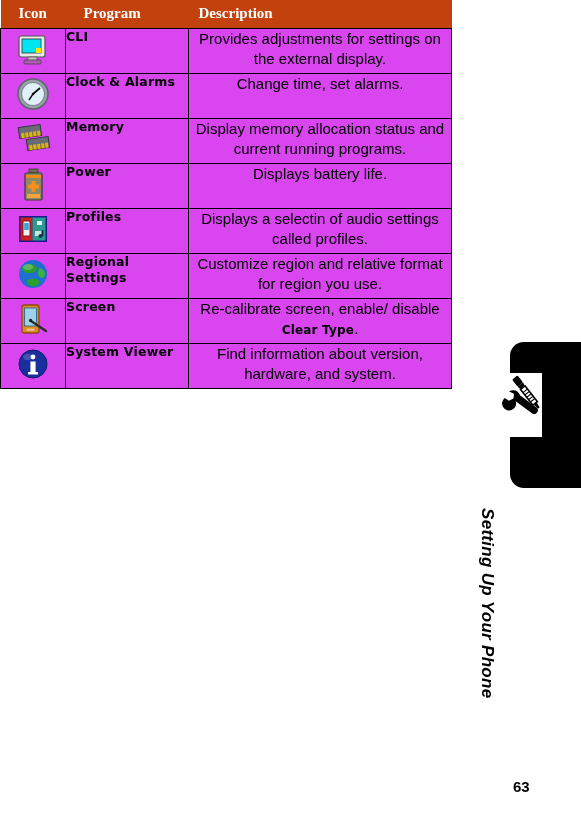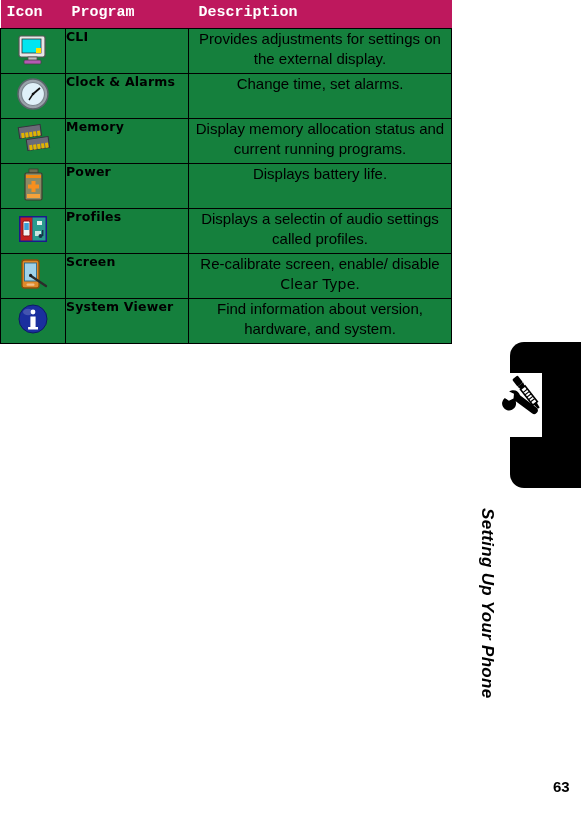--- a/index.html
+++ b/index.html
@@ -23,37 +23,37 @@
     top: 0px;
     width: 451px;
     border-collapse: collapse;
     table-layout: fixed;
   }
   #settings-table col.col-icon  { width: 65px; }
   #settings-table col.col-prog  { width: 123px; }
   #settings-table col.col-desc  { width: 263px; }
 
   #settings-table thead th {
-    background: #be185d;
+    background: #c2410c;
     color: #ffffff;
-    font-family: Liberation Mono, monospace;
+    font-family: Liberation Serif, serif;
     font-weight: bold;
     font-size: 15px;
     text-align: left;
-    padding: 4px 0 5px 6px;
+    padding: 4px 0 5px 18px;
     border: none;
     line-height: 1.25;
   }
   #settings-table thead th.th-desc { padding-left: 10px; }
 
   #settings-table tbody td {
     border: 1px solid #000000;
     vertical-align: top;
     padding: 0;
-    background: #15803d;
+    background: #d946ef;
   }
   td.cell-icon {
     text-align: center;
     vertical-align: top;
     padding: 3px 0 3px 0;
   }
   td.cell-prog {
     font-family: "DejaVu Sans", sans-serif;
     font-weight: bold;
     font-size: 12.5px;
@@ -65,22 +65,22 @@
   td.cell-desc {
     font-family: "Liberation Sans", sans-serif;
     font-size: 15px;
     line-height: 1.36;
     padding: 4px 6px 6px 9px;
     color: #000;
     text-align: center;
   }
   td.cell-desc b {
     font-family: "DejaVu Sans", sans-serif;
-    font-weight: normal;
-    font-size: 14px;
+    font-weight: bold;
+    font-size: 12px;
     letter-spacing: 0.2px;
   }
 
   
   .icon-wrap {
     display: inline-block;
     width: 40px;
     height: 40px;
     line-height: 0;
   }
@@ -131,21 +131,20 @@
 
   
   #page-number {
     position: absolute;
     left: 513px;
     top: 778px;
     font-family: "Liberation Sans", sans-serif;
     font-weight: bold;
     font-size: 15px;
     color: #000000;
-    margin-left: 40px;
   }
 </style>
 </head>
 <body>
 
 <table id="settings-table">
   <colgroup>
     <col class="col-icon">
     <col class="col-prog">
     <col class="col-desc">
@@ -247,20 +246,35 @@
             <path d="M22 22 l6 0 l0 5 l-6 0 z" fill="#e6f2ef" opacity="0.85"></path>
             <circle cx="27.5" cy="27" r="2" fill="#16324a"></circle>
             <rect x="29" y="21" width="1.4" height="6" fill="#16324a"></rect>
           </svg>
         </span>
       </td>
       <td class="cell-prog">Profiles</td>
       <td class="cell-desc">Displays a selectin of audio settings called profiles.</td>
     </tr>
 
+    <tr>
+      <td class="cell-icon">
+        <span class="icon-wrap">
+          <svg viewBox="0 0 40 40" width="40" height="40">
+            <circle cx="20" cy="20" r="14" fill="#1f6fd0"></circle>
+            <path d="M9 13 q6 -5 12 -2 q5 2 2 6 q-4 3 -9 2 q-5 -1 -5 -6 z" fill="#2aa02a"></path>
+            <path d="M14 26 q6 -3 11 0 q3 2 0 5 q-6 3 -10 -1 q-2 -2 -1 -4 z" fill="#2aa02a"></path>
+            <path d="M26 14 q6 1 6 6 q0 3 -3 4 q-4 -1 -4 -5 z" fill="#39b339"></path>
+            <ellipse cx="15" cy="13" rx="5" ry="3" fill="#ffffff" opacity="0.25"></ellipse>
+          </svg>
+        </span>
+      </td>
+      <td class="cell-prog">Regional Settings</td>
+      <td class="cell-desc">Customize region and relative format for region you use.</td>
+    </tr>
 
 
     <tr>
       <td class="cell-icon">
         <span class="icon-wrap">
           <svg viewBox="0 0 40 40" width="40" height="40">
             <rect x="9" y="6" width="17" height="28" rx="2.5" fill="#e08a2a" stroke="#8a4d0c" stroke-width="1.3"></rect>
             <rect x="11.5" y="9" width="12" height="18" fill="#9fd2ea" stroke="#2a6a8a" stroke-width="0.9"></rect>
             <rect x="13.5" y="29.5" width="8" height="2.2" rx="1" fill="#f2c089"></rect>
             <line x1="18" y1="22" x2="33" y2="32" stroke="#2b2b2b" stroke-width="2.3" stroke-linecap="round"></line>

